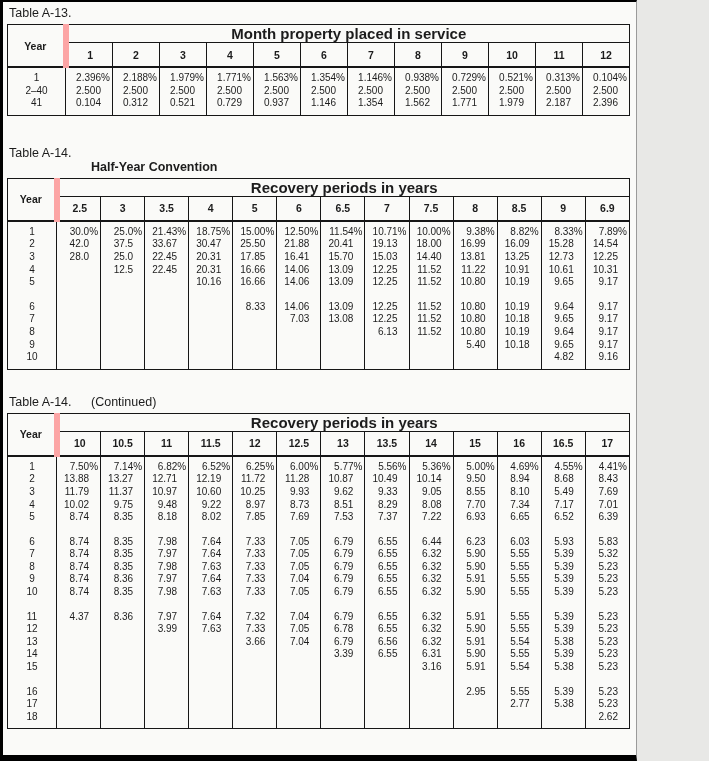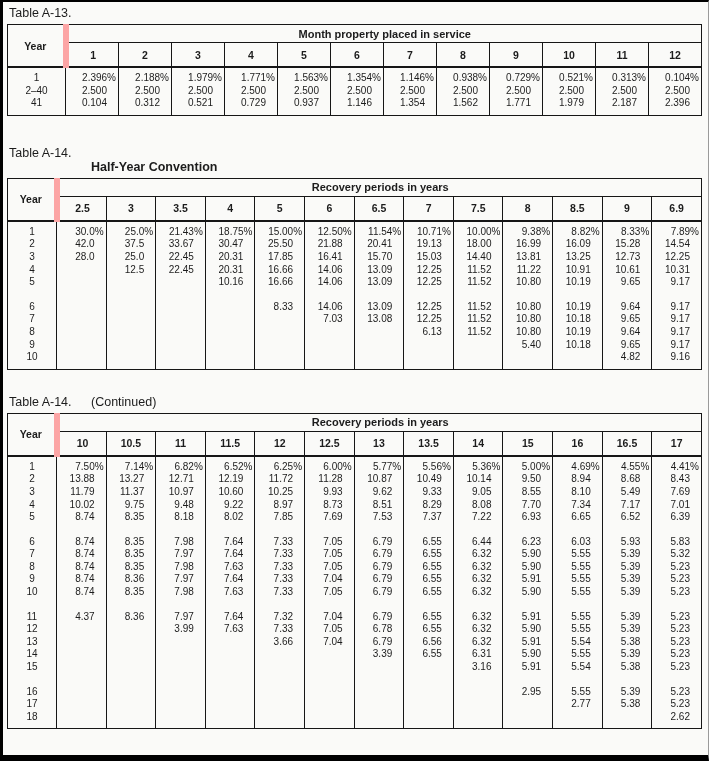--- a/index.html
+++ b/index.html
@@ -1,18 +1,18 @@
 <!DOCTYPE html>
 <html><head>
 <meta charset="utf-8">
 <style>
   html,body{margin:0;padding:0;background:#e8e8e6;}
   .page{
     box-sizing:border-box;
-    width:709px;height:761px;
+    width:637px;height:761px;
     background:#fafaf8;
     border-left:3px solid #000;
     border-top:2px solid #000;
     border-bottom:6px solid #000;
     border-right:1px solid #9a9a9a;
     overflow:hidden;
     padding:3px 6px 0 4px;
     font-family:"Liberation Sans","DejaVu Sans",sans-serif;
     color:#1c1c1c;
   }
@@ -32,21 +32,21 @@
   }
   .y12 col.cyear{width:58px;}
   .y13 col.cyear{width:49px;}
   th,td{margin:0;padding:0;font-weight:normal;}
   .thyear{
     border-right:6px solid #fca5a5;
     font-weight:bold;font-size:10.5px;text-align:center;vertical-align:middle;
   }
   .thspan{
     border-bottom:1px solid #161616;
-    font-weight:bold;font-size:11px;text-align:center;
+    font-weight:bold;font-size:15px;text-align:center;
     height:17px;vertical-align:middle;
   }
   .thnum{
     font-weight:bold;font-size:10.5px;text-align:center;
     height:23px;vertical-align:middle;
   }
   .thnum + .thnum{border-left:1px solid #161616;}
   thead{border-bottom:2.5px solid #161616;}
   tbody tr{height:12.6px;}
   tbody tr.gap{height:12px;}

